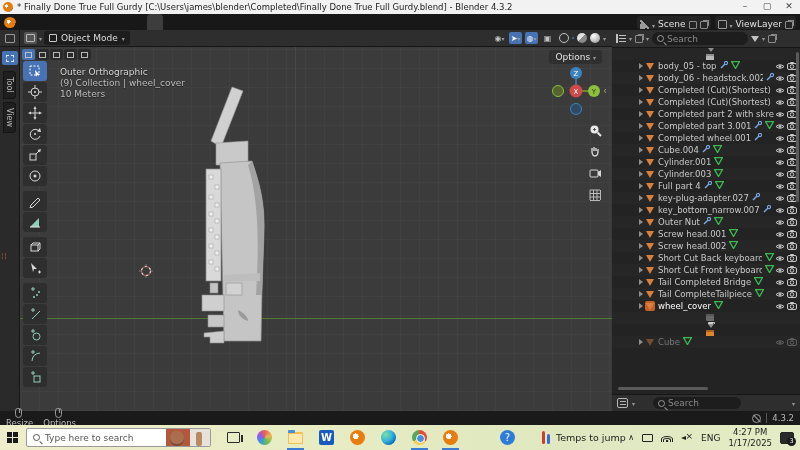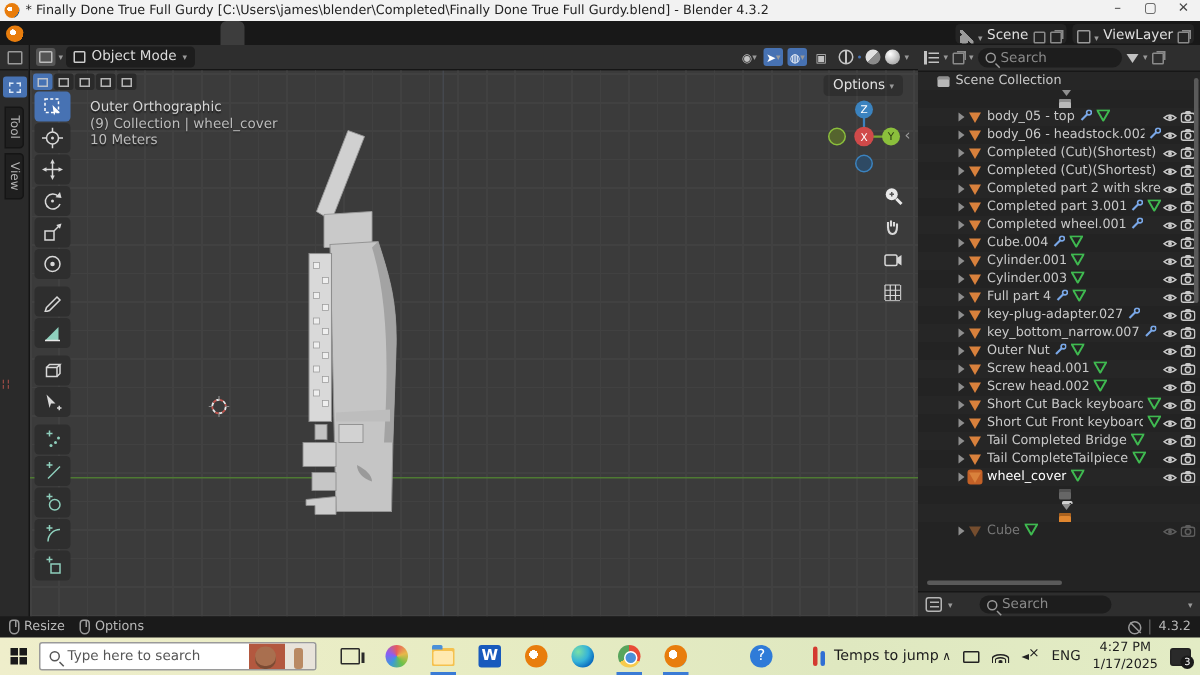--- a/index.html
+++ b/index.html
@@ -138,21 +138,21 @@
   .propsh { position:absolute; left:612px; top:364px; width:188px; height:17px; background:#2e2e2e; border-top:1px solid #171717;
     display:flex; align-items:center; gap:4px; padding:0 5px; }
   .propsh .searchbox { display:flex; align-items:center; gap:3px; background:#1d1d1d; border-radius:8px; height:12px; padding:0 5px; color:#8a8a8a; width:88px; margin-left:14px; }
   .slid { width:11px; height:10px; border:1px solid #b5b5b5; border-radius:2px; position:relative; }
   .slid::after { content:""; position:absolute; left:2px; top:2px; width:6px; height:1px; background:#b5b5b5; box-shadow:0 3px 0 #b5b5b5; }
 
   
   .statusbar { position:absolute; left:0; top:411px; width:800px; height:14px; background:#1a1a1a; display:flex; align-items:center; gap:10px; padding:0 6px; color:#b9b9b9; font-size:8.5px; }
   .mouseic { width:7px; height:10px; border:1px solid #9a9a9a; border-radius:3px 3px 4px 4px; display:inline-block; position:relative; margin-right:3px; vertical-align:-2px; }
   .mouseic::after { content:""; position:absolute; left:3px; top:0; width:1px; height:4px; background:#9a9a9a; }
-  .sbitem { display:flex; align-items:center; }
+  .sbitem { display:flex; align-items:center;flex-direction:column; }
   .sbright { margin-left:auto; display:flex; align-items:center; gap:5px; }
   .bellslash { width:9px; height:9px; border:1px solid #9a9a9a; border-radius:50%; position:relative; }
   .bellslash::after { content:""; position:absolute; left:-1px; top:3px; width:10px; height:1px; background:#9a9a9a; transform:rotate(45deg); }
   .sbver { border-left:1px solid #555; padding-left:5px; }
 
   
   .taskbar { position:absolute; left:0; top:425px; width:800px; height:25px;
     background:linear-gradient(90deg,#efeecb 0%,#e7ecc3 40%,#dfe8c0 70%,#e3ecc5 100%);
     display:flex; align-items:center; color:#1c1c1c; }
   .startbtn { width:26px; height:25px; display:flex; align-items:center; justify-content:center; }
@@ -510,28 +510,20 @@
         <div class="searchbox">
           <span class="mag"></span>
           <span>Search</span>
         </div>
         <span class="funnel"></span>
         <span class="caret-s">▾</span>
         <span class="copy-icon"></span>
       </div>
       <div class="olrows">
 
-      <div class="olrow ind0 t-scenecoll car-none">
-            <span class="caret"></span>
-            <span class="oicon"></span>
-            <span class="olabel">Scene Collection</span>
-
-            <span class="spacer"></span>
-
-          </div>
           <div class="olrow ind1 t-coll car-open r-chk r-eye r-cam">
             <span class="caret"></span>
             <span class="oicon"></span>
             <span class="olabel">Collection</span>
 
             <span class="spacer"></span>
             <span class="chk">
               <i></i>
             </span>
             <span class="eye">

